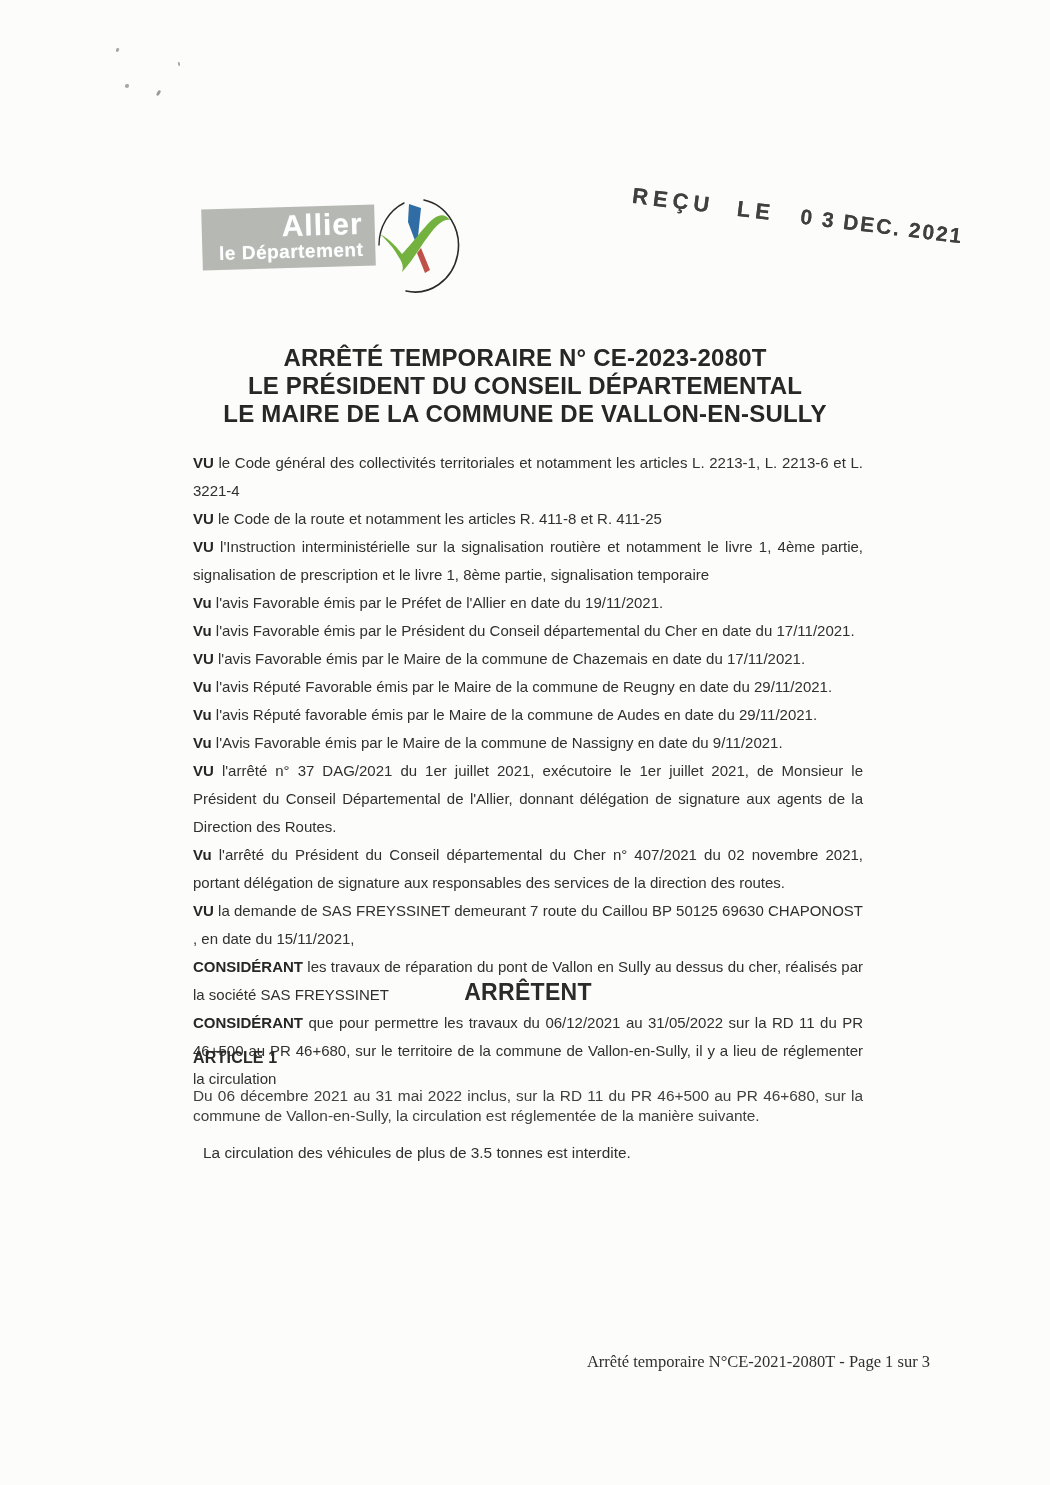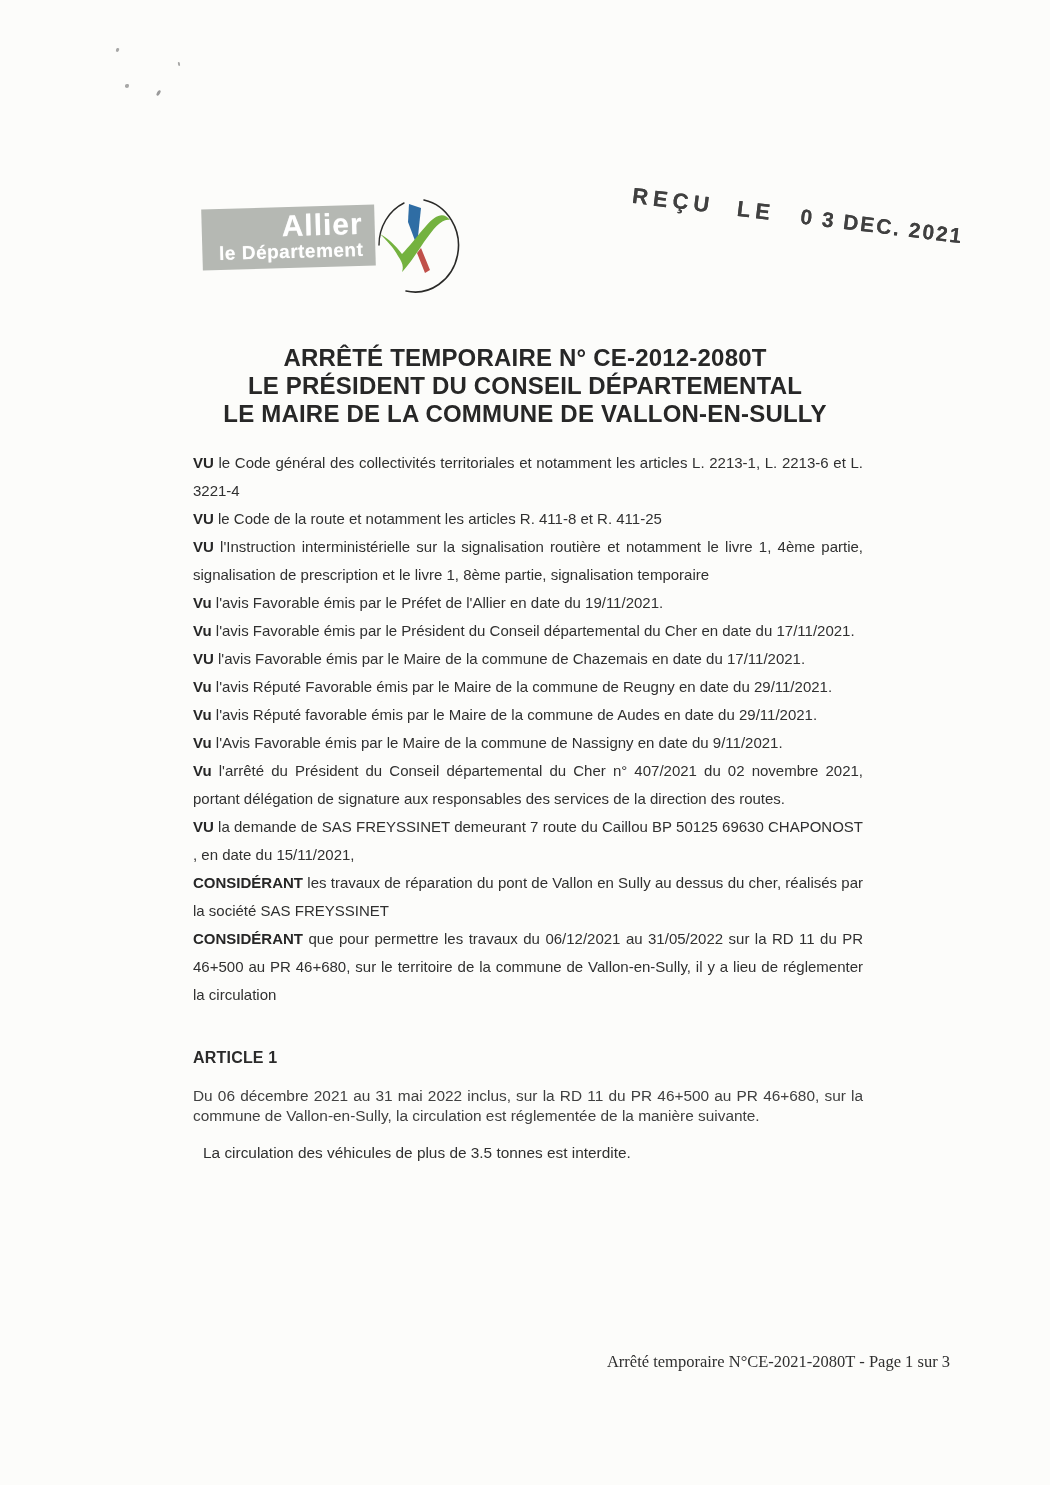--- a/index.html
+++ b/index.html
@@ -79,21 +79,21 @@
   .article-block2{
     position:absolute;left:203px;top:1143px;width:670px;
     font-size:15.4px;line-height:20px;text-align:justify;color:#303030;
   }
   .article-block1 p,.article-block2 p{margin:0;}
 
   .footer{
     position:absolute;left:0;top:1352px;width:930px;
     text-align:right;
     font-family:"Liberation Serif", serif;
-    font-size:16.5px;color:#2f2f2f;padding-left:20px;
+    font-size:16.5px;color:#2f2f2f;
   }
 </style>
 </head>
 <body>
 
 <div class="page">
 
   <div class="speck s1"></div>
   <div class="speck s2"></div>
   <div class="speck s3"></div>
@@ -113,41 +113,43 @@
     <path d="M 8 38 C 14 44 22 52 26 60 C 30 66 32 70 30 76 C 36 70 44 58 52 46 C 62 32 70 22 78 24 C 72 16 64 18 54 30 C 46 39 36 52 30 58 C 24 50 16 42 8 38 Z" fill="#74b23f"></path>
 
     <path d="M 49 52 L 58 74 L 53 77 L 45 57 Z" fill="#c0504a"></path>
   </svg>
 
   <div class="stamp">
     <span class="stamp-label">REÇU LE</span><span class="stamp-date">0 3 DEC. 2021</span>
   </div>
 
   <div class="doc-title">
-    <div>ARRÊTÉ TEMPORAIRE N° CE-2012-2080T</div>
+    <div>ARRÊTÉ TEMPORAIRE N° CE-2023-2080T</div>
     <div>LE PRÉSIDENT DU CONSEIL DÉPARTEMENTAL</div>
     <div>LE MAIRE DE LA COMMUNE DE VALLON-EN-SULLY</div>
   </div>
 
   <div class="recitals">
     <p><b class="lead">VU</b> <span>le Code général des collectivités territoriales et notamment les articles L. 2213-1, L. 2213-6 et L. 3221-4</span></p>
     <p><b class="lead">VU</b> <span>le Code de la route et notamment les articles R. 411-8 et R. 411-25</span></p>
     <p><b class="lead">VU</b> <span>l'Instruction interministérielle sur la signalisation routière et notamment le livre 1, 4ème partie, signalisation de prescription et le livre 1, 8ème partie, signalisation temporaire</span></p>
     <p><b class="lead">Vu</b> <span>l'avis Favorable émis par le Préfet de l'Allier en date du 19/11/2021.</span></p>
     <p><b class="lead">Vu</b> <span>l'avis Favorable émis par le Président du Conseil départemental du Cher en date du 17/11/2021.</span></p>
     <p><b class="lead">VU</b> <span>l'avis Favorable émis par le Maire de la commune de Chazemais en date du 17/11/2021.</span></p>
     <p><b class="lead">Vu</b> <span>l'avis Réputé Favorable émis par le Maire de la commune de Reugny en date du 29/11/2021.</span></p>
     <p><b class="lead">Vu</b> <span>l'avis Réputé favorable émis par le Maire de la commune de Audes en date du 29/11/2021.</span></p>
     <p><b class="lead">Vu</b> <span>l'Avis Favorable émis par le Maire de la commune de Nassigny en date du 9/11/2021.</span></p>
+    <p><b class="lead">VU</b> <span>l'arrêté n° 37 DAG/2021 du 1er juillet 2021, exécutoire le 1er juillet 2021, de Monsieur le Président du Conseil Départemental de l'Allier, donnant délégation de signature aux agents de la Direction des Routes.</span></p>
     <p><b class="lead">Vu</b> <span>l'arrêté du Président du Conseil départemental du Cher n° 407/2021 du 02 novembre 2021, portant délégation de signature aux responsables des services de la direction des routes.</span></p>
     <p><b class="lead">VU</b> <span>la demande de SAS FREYSSINET demeurant 7 route du Caillou BP 50125 69630 CHAPONOST , en date du 15/11/2021,</span></p>
     <p><b class="lead">CONSIDÉRANT</b> <span>les travaux de réparation du pont de Vallon en Sully au dessus du cher, réalisés par la société SAS FREYSSINET</span></p>
     <p><b class="lead">CONSIDÉRANT</b> <span>que pour permettre les travaux du 06/12/2021 au 31/05/2022 sur la RD 11 du PR 46+500 au PR 46+680, sur le territoire de la commune de Vallon-en-Sully, il y a lieu de réglementer la circulation</span></p>
   </div>
 
+  <div class="arretent">ARRÊTENT</div>
 
   <div class="article-heading">ARTICLE 1</div>
 
   <div class="article-block1">
     <p>Du 06 décembre 2021 au 31 mai 2022 inclus, sur la RD 11 du PR 46+500 au PR 46+680, sur la commune de Vallon-en-Sully, la circulation est réglementée de la manière suivante.</p>
   </div>
 
   <div class="article-block2">
     <p>La circulation des véhicules de plus de 3.5 tonnes est interdite.</p>
   </div>

